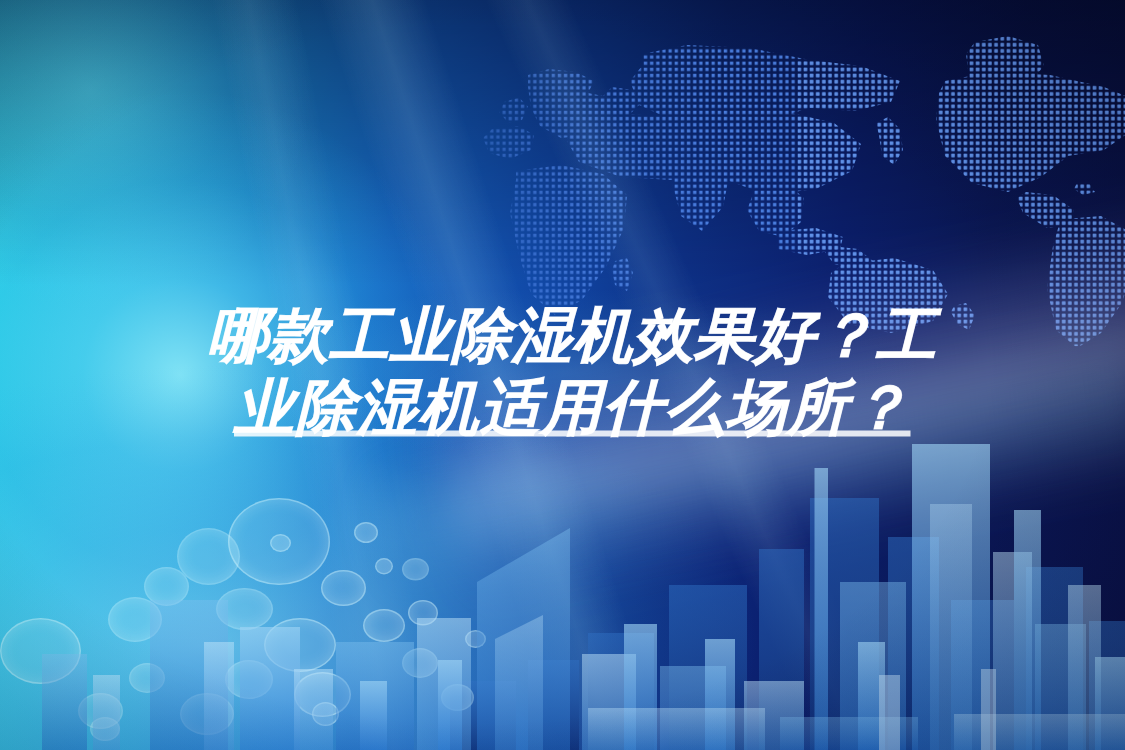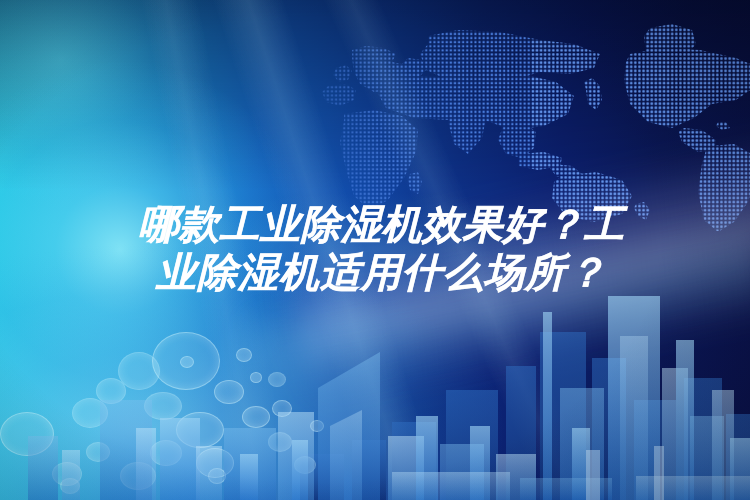--- a/index.html
+++ b/index.html
@@ -151,21 +151,21 @@
        1px 1px 0 #11409a,
        2px 2px 0 #11409a,
        3px 3px 0 #0e3徒,
        3px 3px 0 #0e3486,
        4px 4px 0 #0c2b74,
        5px 5px 0 #0a2363,
        6px 6px 0 #081c52,
        7px 7px 10px rgba(4,12,40,0.55);
     -webkit-text-stroke: 0.6px rgba(255,255,255,0.85);
   }
-  .title-line.l2 { letter-spacing: 1px; }
+  .title-line.l2 { letter-spacing: 1px; text-decoration: underline; }
 
   
   #title-bloom {
     position:absolute;
     left: 70px; top: 188px;
     width: 610px; height: 120px;
     background: radial-gradient(ellipse 300px 70px at 50% 50%, rgba(120,215,255,0.18) 0%, rgba(90,190,245,0.06) 55%, rgba(0,0,0,0) 80%);
     z-index: 35;
     pointer-events: none;
   }

